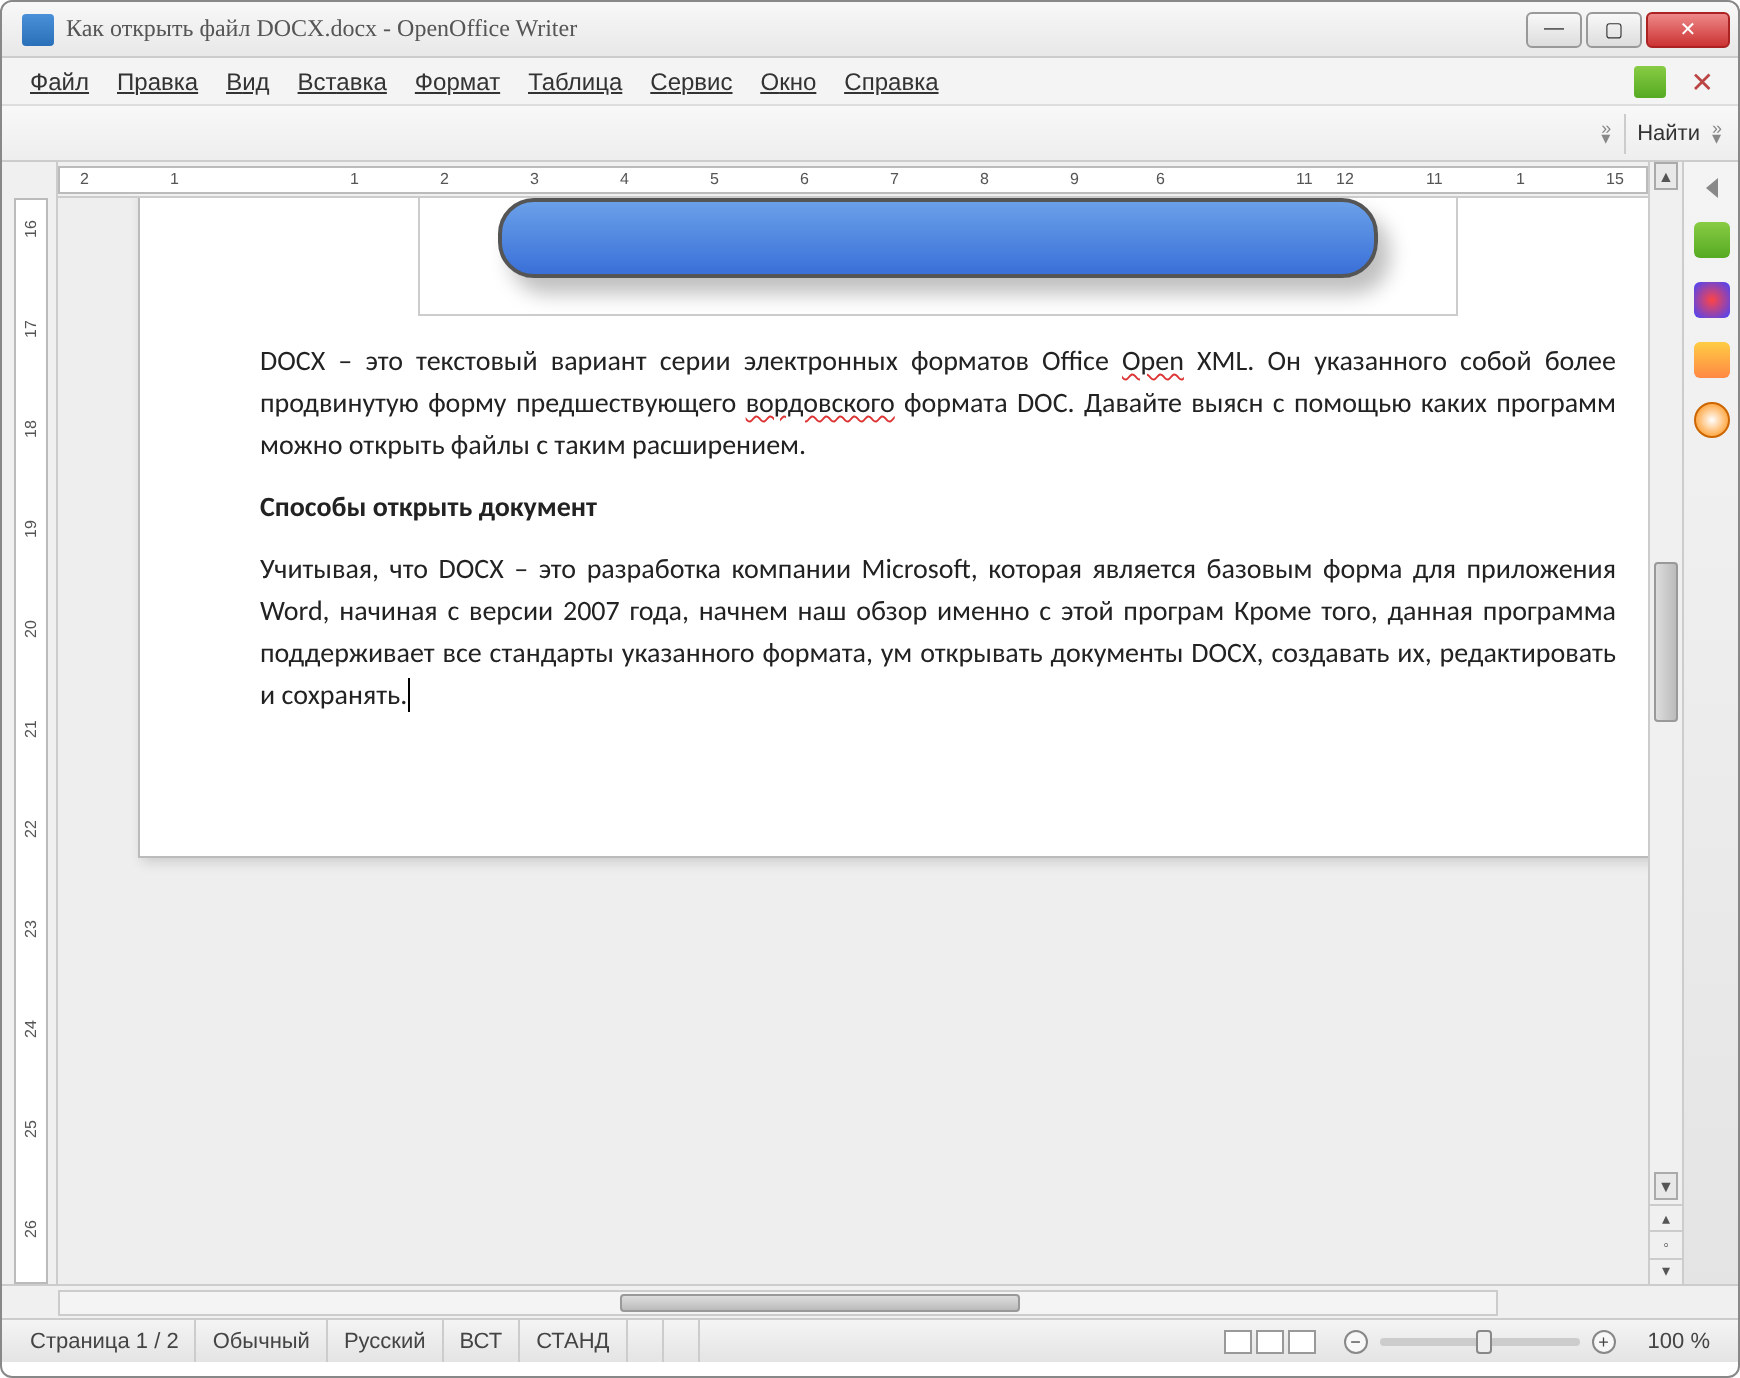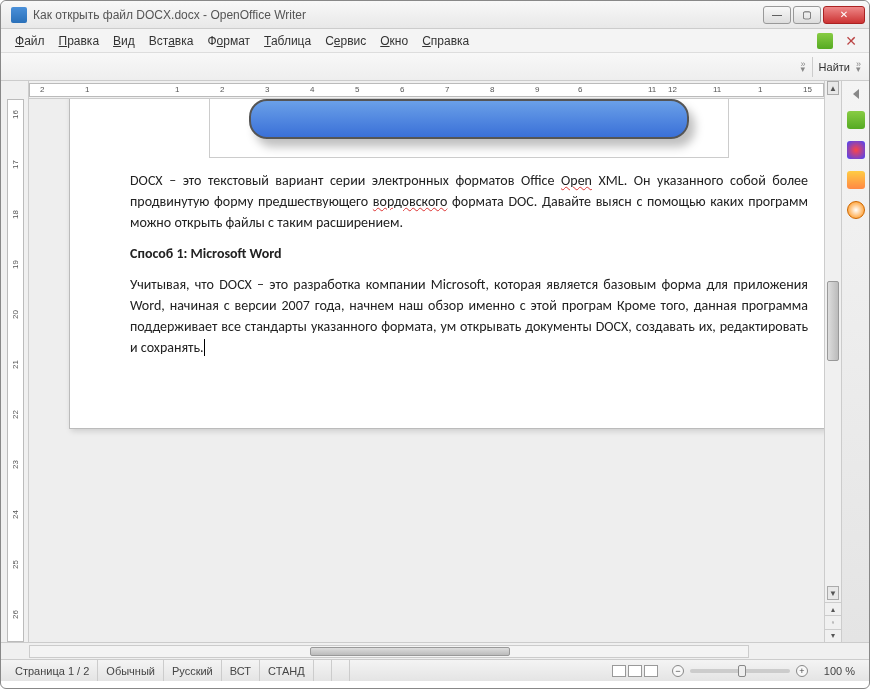--- a/index.html
+++ b/index.html
@@ -1,24 +1,24 @@
 <!DOCTYPE html>
 <html><head>
 <meta charset="utf-8">
 <style>
 * { box-sizing: border-box; margin: 0; padding: 0; }
 body { font-family: "Segoe UI", Tahoma, sans-serif; font-size: 11px; background: #fff; width: 870px; height: 689px; overflow: hidden; border: 1px solid #888; border-radius: 6px; position: relative; }
 .titlebar { height: 28px; background: linear-gradient(#f8f8f8,#e8e8e8); border-bottom: 1px solid #ccc; display: flex; align-items: center; padding: 0 4px; border-radius: 6px 6px 0 0; }
 .titlebar .doc-icon { width: 16px; height: 16px; margin: 0 6px; background: linear-gradient(#4a90d9,#2a70b9); border-radius: 2px; }
-.titlebar .title { color: #555; font-size: 12px; flex: 1; }
+.titlebar .title { color: #555; font-size: 12px; flex: 1; font-family: Liberation Serif, serif; }
 .winbtns { display: flex; gap: 2px; }
 .winbtn { width: 28px; height: 18px; border: 1px solid #999; border-radius: 3px; background: linear-gradient(#f8f8f8,#ddd); display: flex; align-items: center; justify-content: center; font-size: 10px; color: #333; }
 .winbtn.close { background: linear-gradient(#e88,#c33); color: #fff; border-color: #a22; width: 42px; }
 .menubar { height: 24px; display: flex; align-items: center; padding: 0 8px; background: #f4f4f4; border-bottom: 1px solid #ddd; gap: 2px; }
-.menuitem { padding: 2px 6px; color: #333; font-size: 12px; cursor: default; }
+.menuitem { padding: 2px 6px; color: #333; font-size: 12px; cursor: default; text-decoration: underline; }
 .menuitem u { text-decoration: underline; }
 .menubar-right { margin-left: auto; display: flex; align-items: center; gap: 8px; }
 .dl-icon { width: 16px; height: 16px; background: linear-gradient(#8c4,#5a2); border-radius: 2px; position: relative; }
 .x-icon { color: #b44; font-size: 14px; padding: 0 4px; }
 .toolbar { height: 28px; background: linear-gradient(#f8f8f8,#eee); border-bottom: 1px solid #ccc; display: flex; align-items: center; padding: 0 8px; }
 .toolbar-right { margin-left: auto; display: flex; align-items: center; gap: 6px; font-size: 11px; color: #333; }
 .chevrons { color: #888; font-size: 9px; line-height: 5px; cursor: default; }
 .divider-v { width: 1px; height: 20px; background: #ccc; }
 .workarea { display: flex; height: 561px; }
 .rulercol { width: 28px; background: #f0f0f0; border-right: 1px solid #ccc; position: relative; }
@@ -137,21 +137,21 @@
         <span class="ht" style="left:773px">15</span>
       </div>
     </div>
     <div class="docarea">
       <div class="page">
         <div class="imgframe">
           <div class="bluebox"></div>
         </div>
         <div class="doc-text">
           <p><span>DOCX – это текстовый вариант серии электронных форматов Office </span><span class="wavy">Open</span><span> XML. Он указанного</span> <span>собой более продвинутую форму предшествующего </span><span class="wavy">вордовского</span><span> формата DOC. Давайте выясн</span> <span>с помощью каких программ можно открыть файлы с таким расширением.</span></p>
-          <p class="b">Способ 1: Microsoft Word</p>
+          <p class="b">Способы открыть документ</p>
           <p><span>Учитывая, что DOCX – это разработка компании Microsoft, которая является базовым форма   для приложения Word, начиная с версии 2007 года, начнем наш обзор именно с этой програм   Кроме того, данная программа поддерживает все стандарты указанного формата, ум   открывать документы DOCX, создавать их, редактировать и сохранять.</span><span class="cursor"></span></p>
         </div>
       </div>
     </div>
   </div>
 
   <div class="vscroll">
     <div class="arrow up">▲</div>
     <div class="thumb"></div>
     <div class="arrow down">▼</div>

